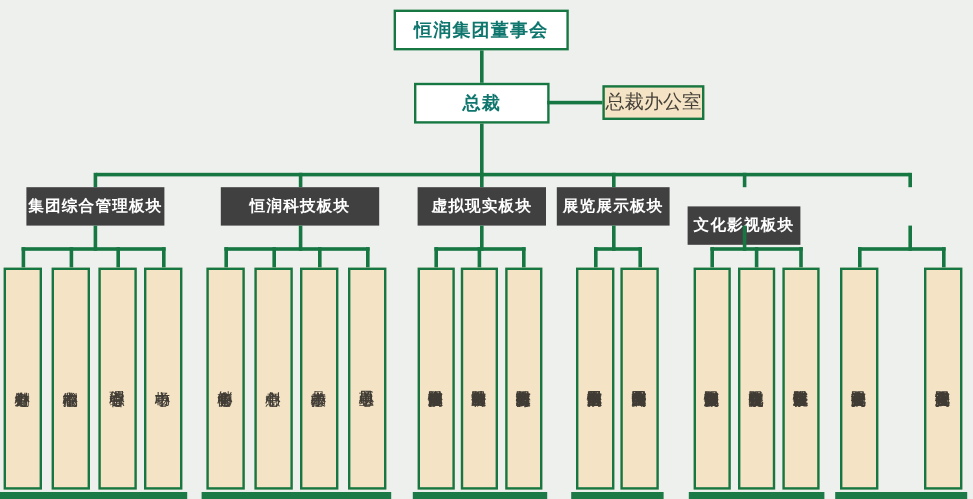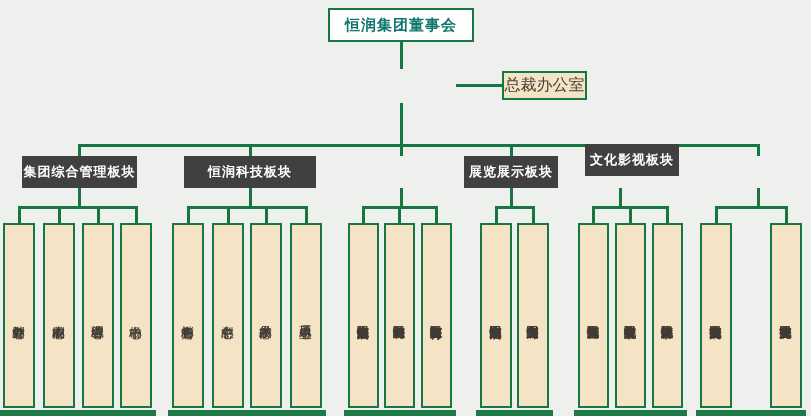--- a/index.html
+++ b/index.html
@@ -51,20 +51,21 @@
     overflow:hidden;
   }
   .bottom-bar { position:absolute; background:#1c7a47; }
 </style>
 </head>
 <body>
 
 <div class="chart">
   <div class="box root-box" style="left:328px; top:8px; width:146px; height:34px;">恒润集团董事会</div>
 
+  <div class="box pres-box" style="left:345px; top:69px; width:113px; height:34px;">总裁</div>
 
   <div class="box office-box" style="left:502px; top:71px; width:85px; height:29px;">总裁办公室</div>
 <div class="line" style="left: 399.5px; top: 42px; width: 3px; height: 27px;"></div>
     <div class="line" style="left: 456px; top: 84px; width: 46px; height: 3px;"></div>
     <div class="line" style="left: 399.5px; top: 103px; width: 3px; height: 44px;"></div>
     <div class="line" style="left: 79.5px; top: 144px; width: 678.5px; height: 3px;"></div>
     <div class="line" style="left: 78px; top: 144px; width: 3px; height: 12px;"></div>
     <div class="box dept-box" style="left: 22px; top: 156px; width: 115px; height: 32px;">集团综合管理板块</div>
     <div class="line" style="left: 78px; top: 188px; width: 3px; height: 21px;"></div>
     <div class="line" style="left: 17.5px; top: 206px; width: 120px; height: 3px;"></div>
@@ -84,40 +85,41 @@
     <div class="line" style="left: 186.5px; top: 206px; width: 3px; height: 17px;"></div>
     <div class="box child-box" style="left: 172px; top: 223px; width: 32px; height: 185px;">销售商务中心</div>
     <div class="line" style="left: 226.5px; top: 206px; width: 3px; height: 17px;"></div>
     <div class="box child-box" style="left: 212px; top: 223px; width: 32px; height: 185px;">创意中心</div>
     <div class="line" style="left: 264.5px; top: 206px; width: 3px; height: 17px;"></div>
     <div class="box child-box" style="left: 250px; top: 223px; width: 32px; height: 185px;">产品技术中心</div>
     <div class="line" style="left: 304.5px; top: 206px; width: 3px; height: 17px;"></div>
     <div class="box child-box" style="left: 290px; top: 223px; width: 32px; height: 185px;">主题项目中心</div>
     <div class="bottom-bar" style="left: 168px; top: 410px; width: 158px; height: 6px;"></div>
     <div class="line" style="left: 400px; top: 144px; width: 3px; height: 12px;"></div>
+    <div class="box dept-box" style="left: 348px; top: 156px; width: 107px; height: 32px;">虚拟现实板块</div>
     <div class="line" style="left: 400px; top: 188px; width: 3px; height: 21px;"></div>
     <div class="line" style="left: 362px; top: 206px; width: 76px; height: 3px;"></div>
     <div class="line" style="left: 362px; top: 206px; width: 3px; height: 17px;"></div>
     <div class="box child-box" style="left: 348px; top: 223px; width: 31px; height: 185px;">上海恒润申启多媒体有限公司</div>
     <div class="line" style="left: 398px; top: 206px; width: 3px; height: 17px;"></div>
     <div class="box child-box" style="left: 384px; top: 223px; width: 31px; height: 185px;">上海幻动软件有限公司</div>
     <div class="line" style="left: 435px; top: 206px; width: 3px; height: 17px;"></div>
     <div class="box child-box" style="left: 421px; top: 223px; width: 31px; height: 185px;">上海幻育教育科技有限公司</div>
     <div class="bottom-bar" style="left: 344px; top: 410px; width: 112px; height: 6px;"></div>
     <div class="line" style="left: 509.5px; top: 144px; width: 3px; height: 12px;"></div>
     <div class="box dept-box" style="left: 464px; top: 156px; width: 94px; height: 32px;">展览展示板块</div>
     <div class="line" style="left: 509.5px; top: 188px; width: 3px; height: 21px;"></div>
     <div class="line" style="left: 494.5px; top: 206px; width: 40px; height: 3px;"></div>
     <div class="line" style="left: 494.5px; top: 206px; width: 3px; height: 17px;"></div>
     <div class="box child-box" style="left: 480px; top: 223px; width: 32px; height: 185px;">上海恒润申启展览展示有限公司</div>
     <div class="line" style="left: 531.5px; top: 206px; width: 3px; height: 17px;"></div>
     <div class="box child-box" style="left: 517px; top: 223px; width: 32px; height: 185px;">上海缔桑图文制作有限公司</div>
     <div class="bottom-bar" style="left: 476px; top: 410px; width: 77px; height: 6px;"></div>
     <div class="line" style="left: 618.5px; top: 144px; width: 3px; height: 12px;"></div>
-    <div class="box dept-box" style="left: 573px; top: 144px; width: 94px; height: 32px; margin-left: 12px;">文化影视板块</div>
+    <div class="box dept-box" style="left: 573px; top: 172px; width: 94px; height: 32px;">文化影视板块</div>
     <div class="line" style="left: 618.5px; top: 188px; width: 3px; height: 21px;"></div>
     <div class="line" style="left: 592px; top: 206px; width: 77px; height: 3px;"></div>
     <div class="line" style="left: 592px; top: 206px; width: 3px; height: 17px;"></div>
     <div class="box child-box" style="left: 578px; top: 223px; width: 31px; height: 185px;">上海恒腾影视策划有限公司</div>
     <div class="line" style="left: 629px; top: 206px; width: 3px; height: 17px;"></div>
     <div class="box child-box" style="left: 615px; top: 223px; width: 31px; height: 185px;">北京棱镜影视文化有限公司</div>
     <div class="line" style="left: 666px; top: 206px; width: 3px; height: 17px;"></div>
     <div class="box child-box" style="left: 652px; top: 223px; width: 31px; height: 185px;">上海恒宗影视传媒有限公司</div>
     <div class="bottom-bar" style="left: 574px; top: 410px; width: 113px; height: 6px;"></div>
     <div class="line" style="left: 756.5px; top: 144px; width: 3px; height: 12px;"></div>

